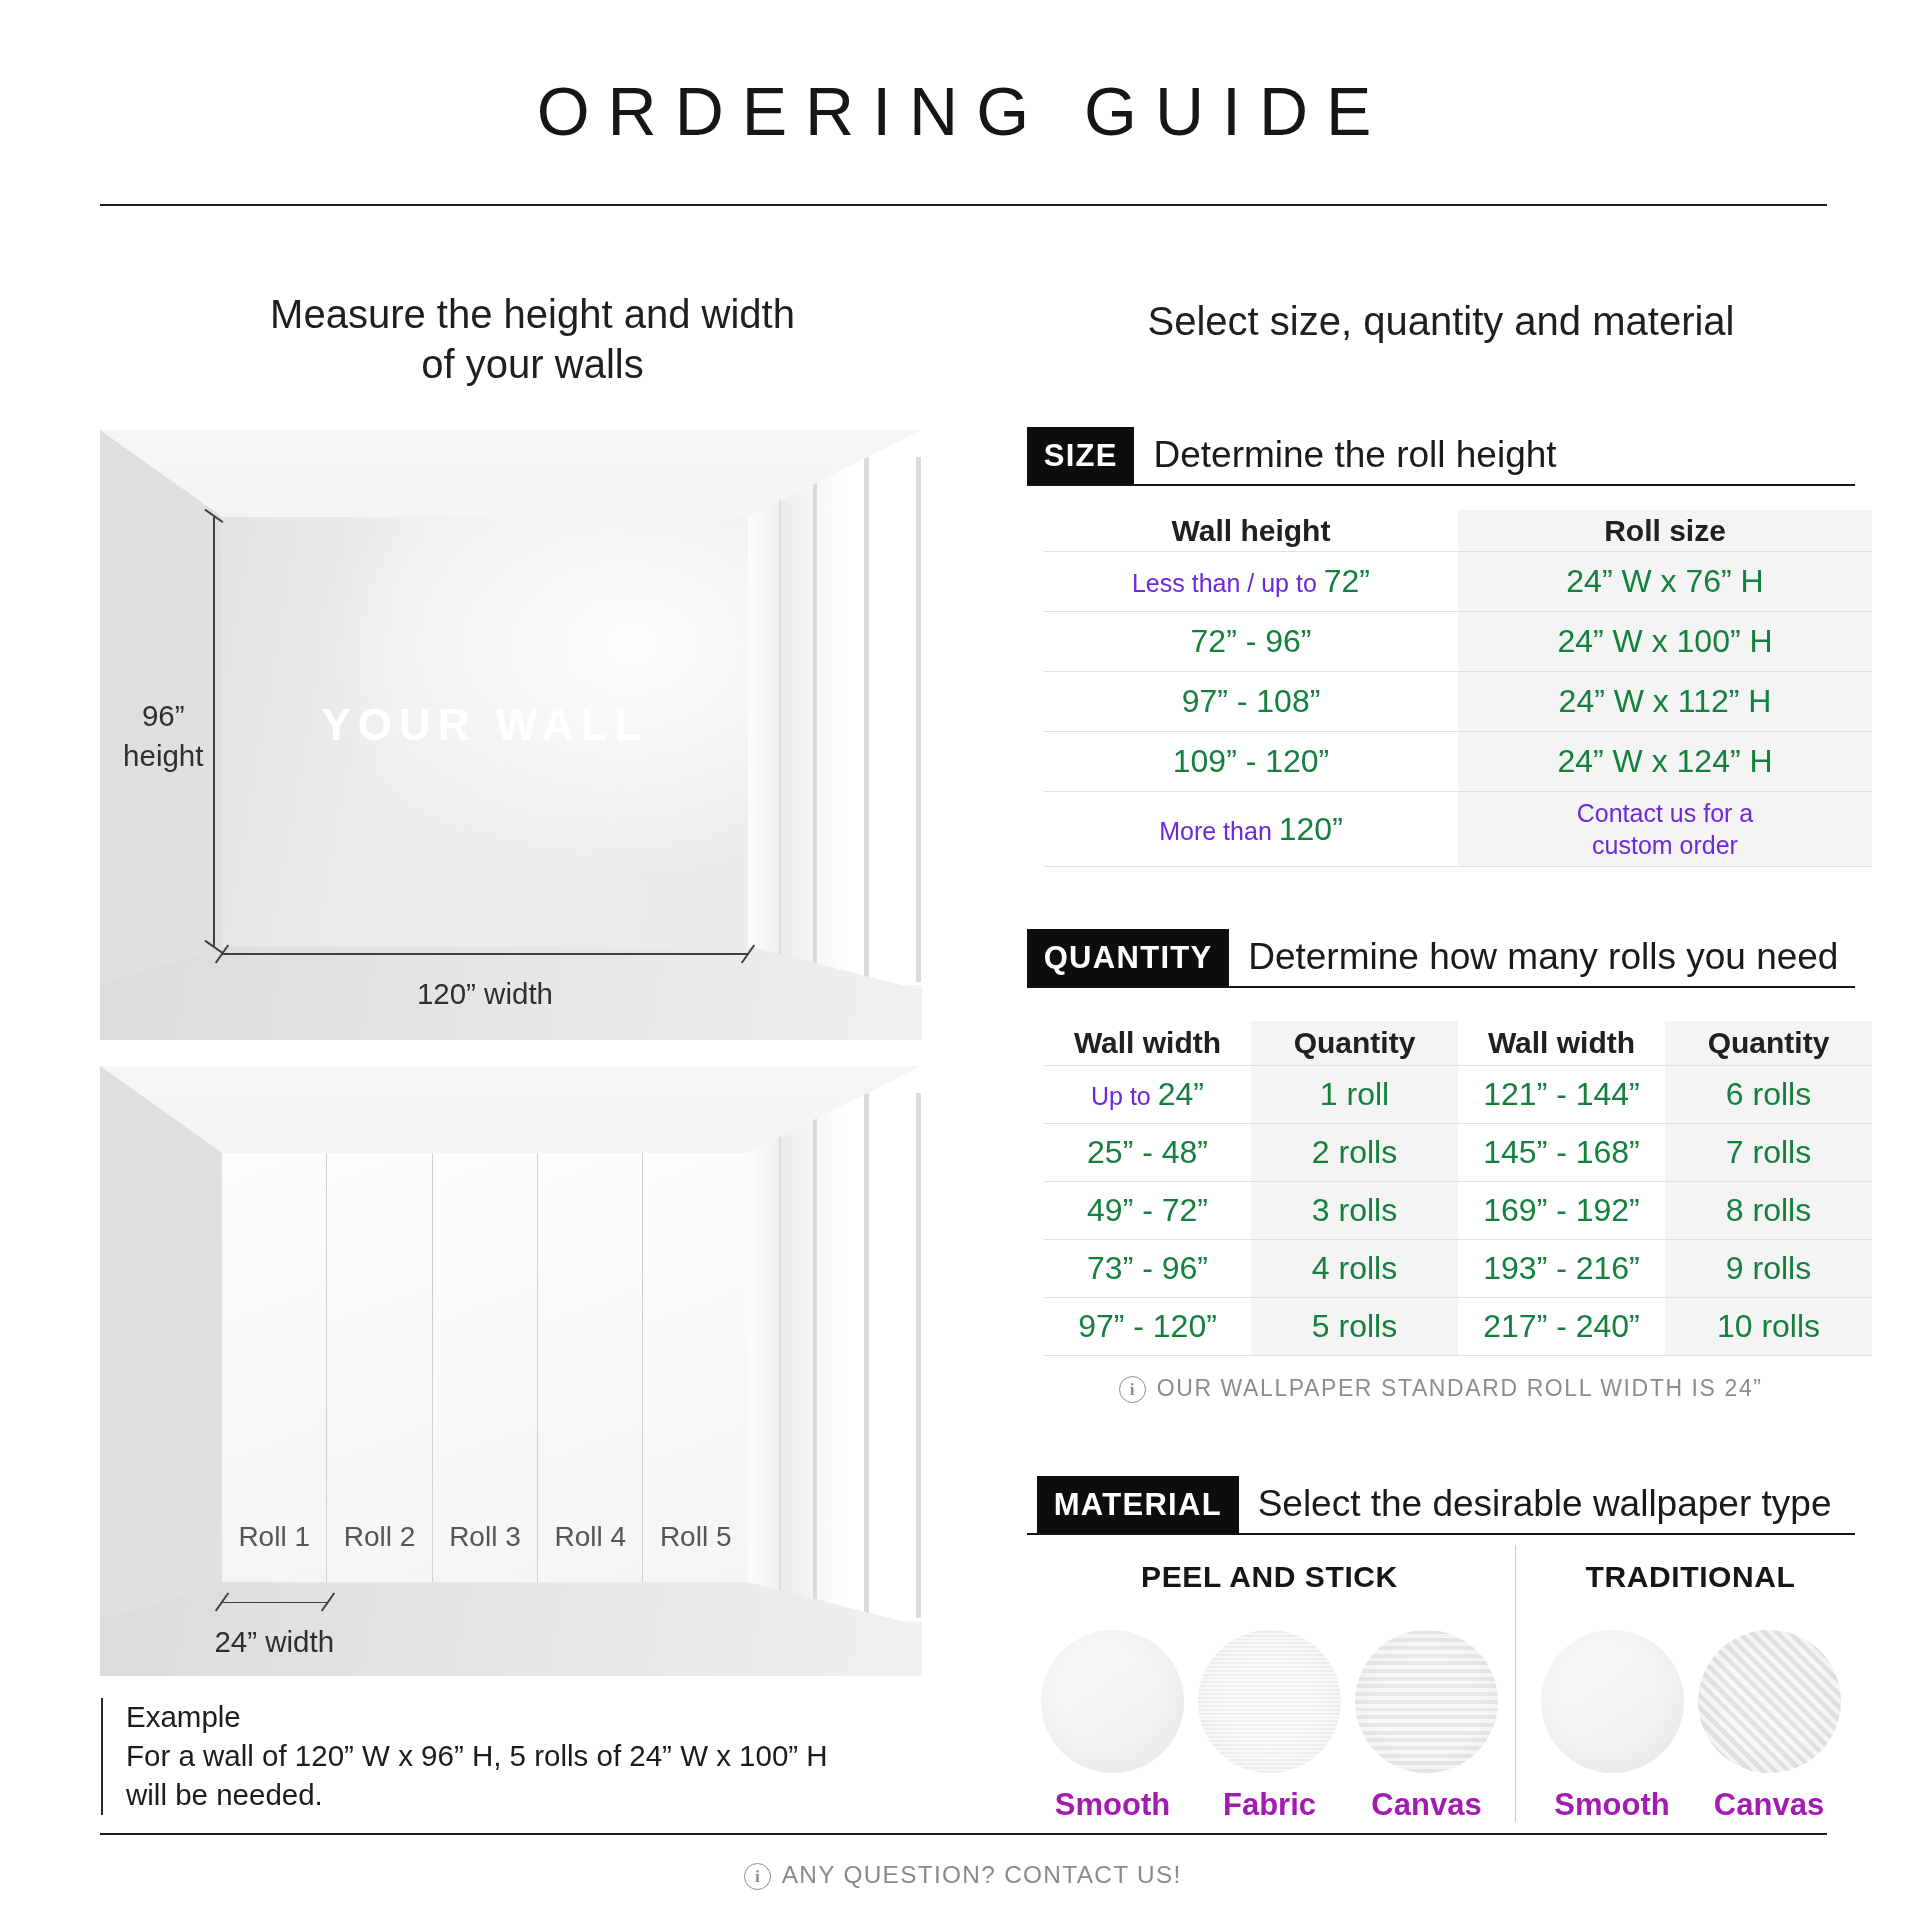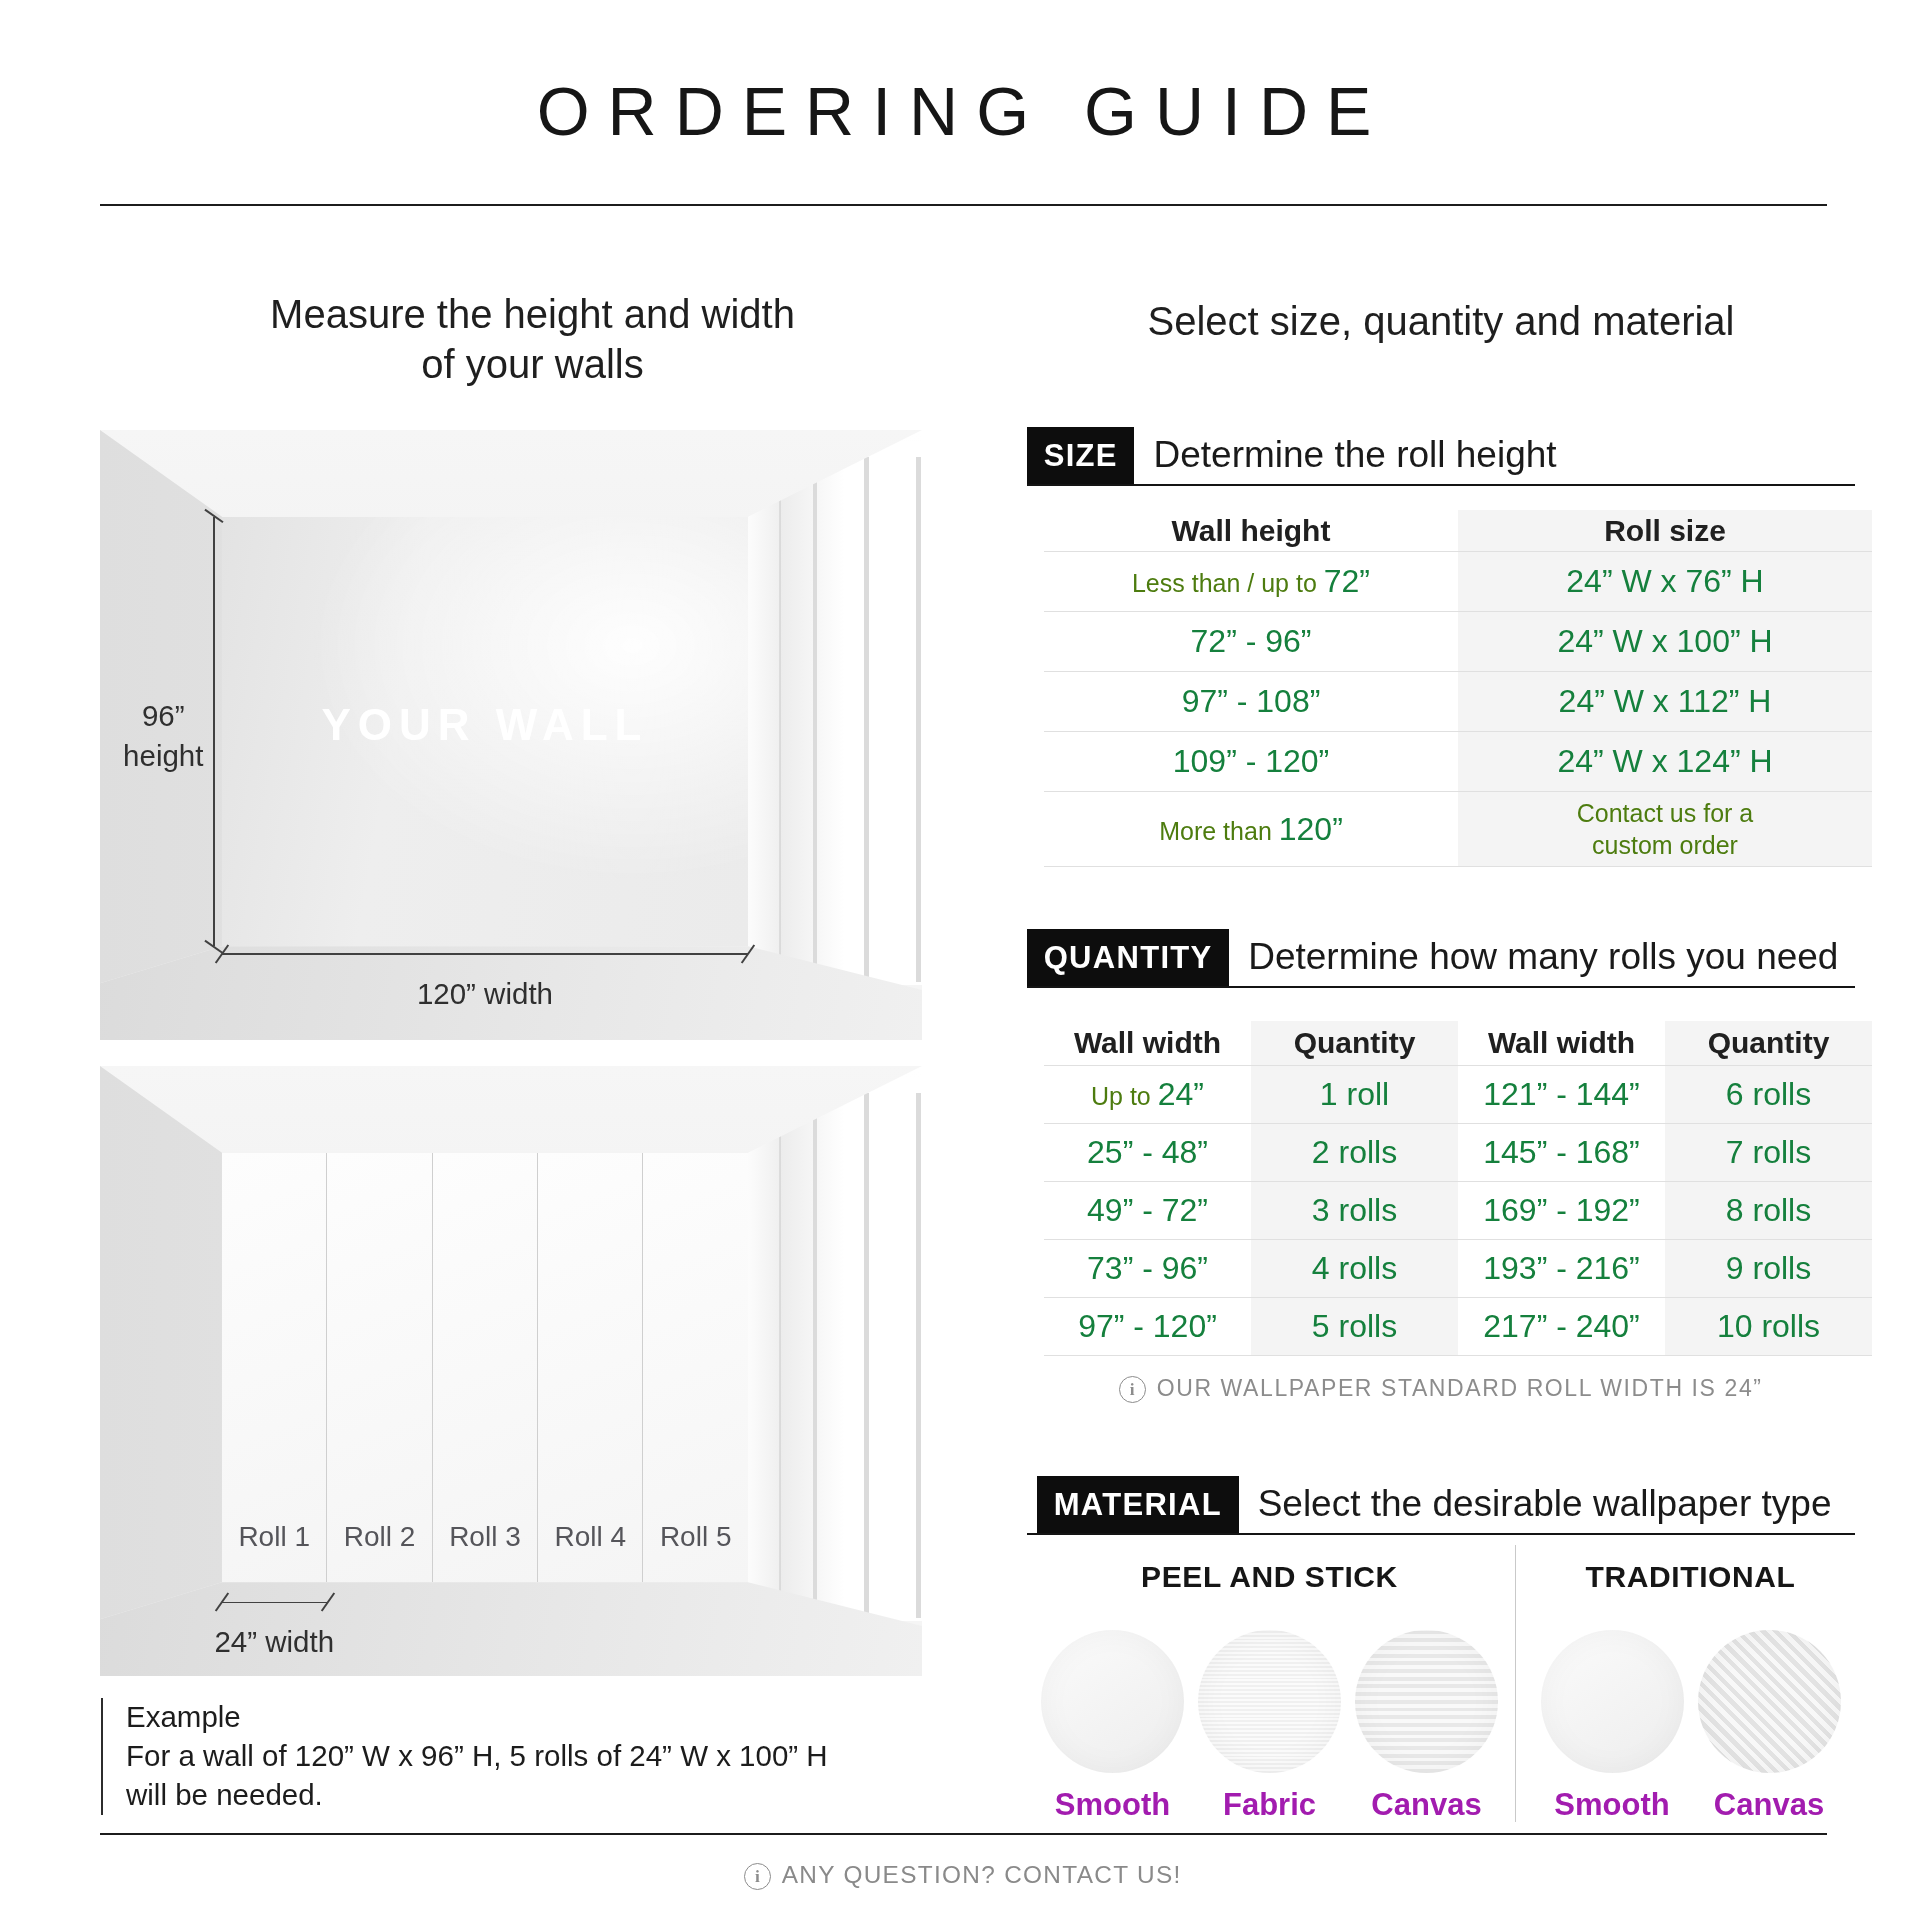--- a/index.html
+++ b/index.html
@@ -87,21 +87,21 @@
   .t-cell { display:flex; align-items:center; justify-content:center; }
   .size-table .t-cell { width:50%; height:59px; }
   .size-table .hrow .t-cell { height:41px; }
   .size-table .lastrow .t-cell { height:74px; }
   .qty-table .t-cell { width:25%; height:57px; }
   .qty-table .hrow .t-cell { height:44px; }
   .cell-gray { background:#f4f4f4; }
   .th { font-size:30px; font-weight:700; color:#202020; }
   .cl { white-space:nowrap; }
   .big { font-size:32px; color:#15803d; }
-  .pre { font-size:25px; color:#4d7c0f; }
+  .pre { font-size:25px; color:#6d28d9; }
   .two-line { display:flex; flex-direction:column; align-items:center; line-height:1.3; }
 
   .qty-note { position:absolute; left:1027px; top:1375px; width:828px; text-align:center;
     font-size:23px; letter-spacing:1.6px; color:#8c8c8c; }
   .info-icon { display:inline-flex; width:27px; height:27px; border:1.9px solid #8c8c8c; border-radius:50%;
     align-items:center; justify-content:center; font-size:17.3px; font-weight:700; color:#8c8c8c;
     margin-right:10.3px; vertical-align:middle; font-family:"Liberation Serif", serif; }
 
   
   .material-body { position:absolute; left:1027px; top:1540px; width:828px; height:286px; }

